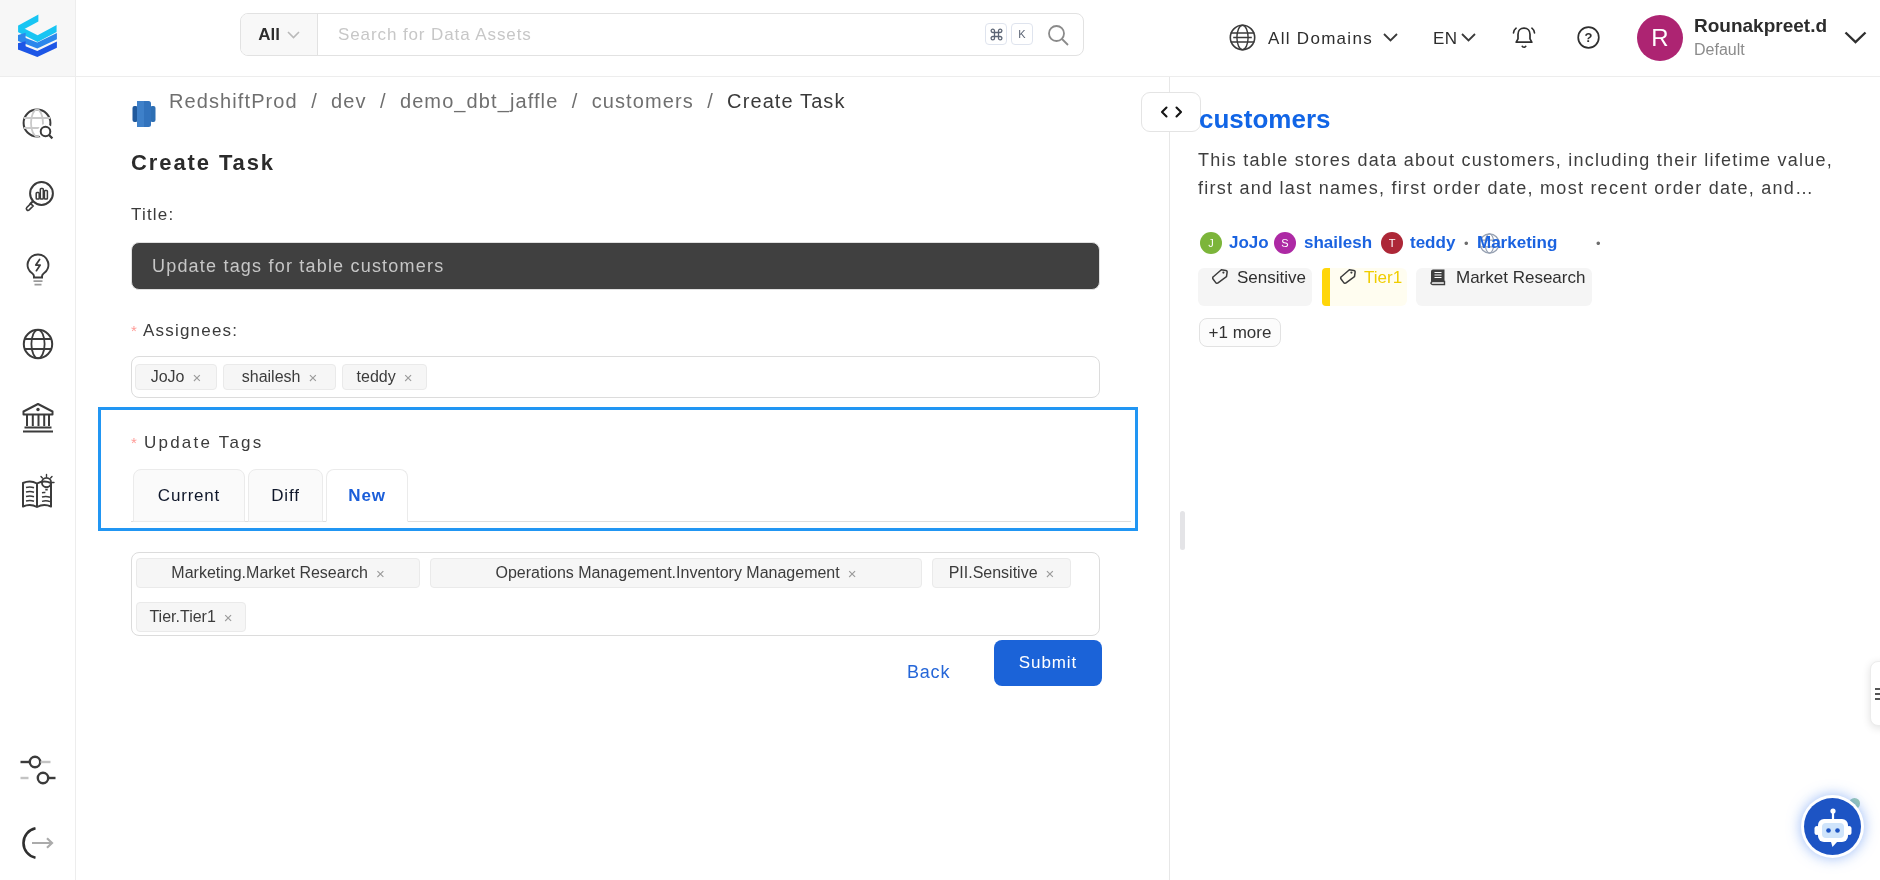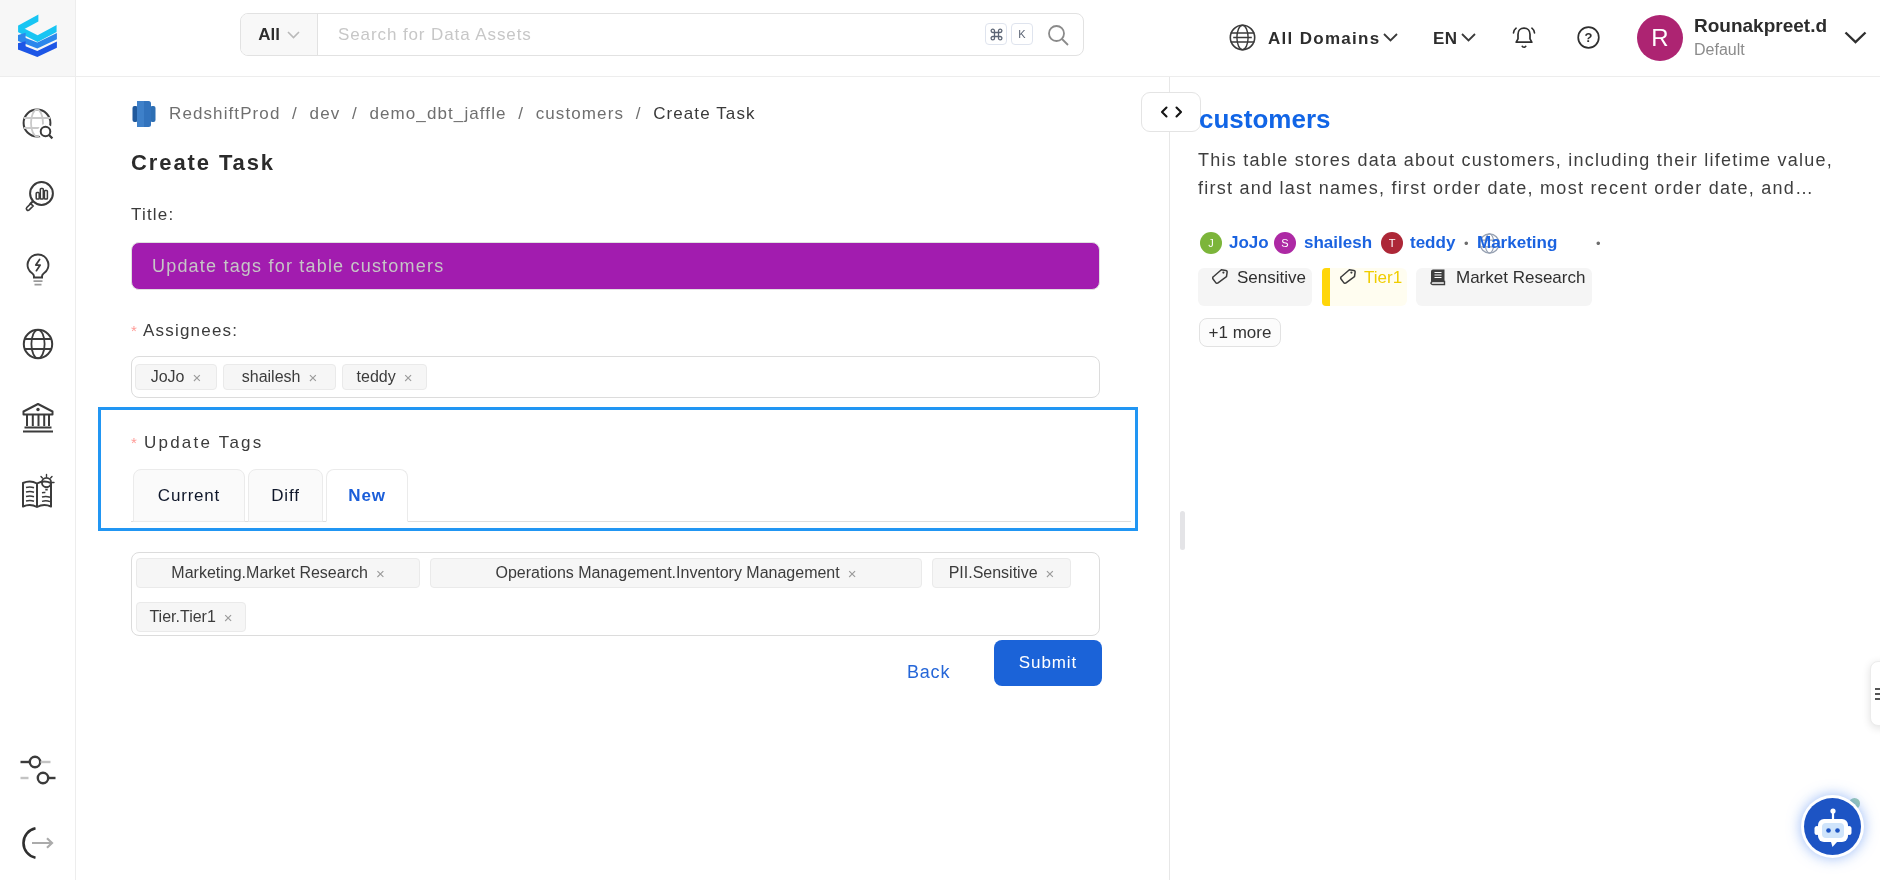--- a/index.html
+++ b/index.html
@@ -7,33 +7,33 @@
   body { font-family:"Liberation Sans", sans-serif; background:#fff; position:relative; color:#3b3b3b; }
 
   
   #nav { position:absolute; left:0; top:0; width:1880px; height:77px; background:#fff; border-bottom:1px solid #ededed;padding-left:7px; }
   #logocell { position:absolute; left:0; top:0; width:76px; height:77px; background:#f7f7f7; border-right:1px solid #ededed; border-bottom:1px solid #ededed; }
   #searchbar { position:absolute; left:240px; top:13px; width:844px; height:43px; background:#fff; border:1px solid #e2e2e2; border-radius:8px; }
   #allseg { position:absolute; left:0; top:0; width:77px; height:41px; background:#f8f8f8; border-right:1px solid #e2e2e2; border-radius:7px 0 0 7px; display:flex; align-items:center; justify-content:center; gap:7px; }
   #allseg .t { font-size:17px; font-weight:bold; color:#2d2d2d; }
   .phold { position:absolute; left:97px; top:0; height:41px; line-height:41px; font-size:17px; letter-spacing:0.9px; color:#c7c7c7; }
   .kbd { position:absolute; top:9px; width:22px; height:22px; border:1px solid #dfe4ee; border-radius:4px; color:#5c6575; display:flex; align-items:center; justify-content:center; }
-  .navtext { position:absolute; top:0; height:77px; line-height:77px; font-size:17px; letter-spacing:0.4px; color:#2d2d2d; font-weight:700; }
+  .navtext { position:absolute; top:0; height:77px; line-height:77px; font-size:17px; letter-spacing:0.4px; color:#2d2d2d; font-weight:400; }
 
   
   #side { position:absolute; left:0; top:77px; width:76px; height:803px; background:#fff; border-right:1px solid #ededed; }
   .sic { position:absolute; left:50%; transform:translate(-50%,-50%); }
 
   
-  .crumb { position:absolute; left:169px; top:103px; height:22px; line-height:22px; font-size:17px; letter-spacing:1.1px; color:#6f6f6f; }
+  .crumb { position:absolute; left:169px; top:90px; height:22px; line-height:22px; font-size:20px; letter-spacing:1.1px; color:#6f6f6f; }
   .crumb b { color:#3a3a3a; font-weight:500; }
   h1.ct { position:absolute; left:131px; top:150px; font-size:22px; font-weight:600; letter-spacing:1.9px; color:#2b2b2b; }
   .lbl { position:absolute; font-size:17px; letter-spacing:1.2px; color:#3b3b3b; }
   .ast { color:#ff9a96; font-size:15px; margin-right:5px; }
-  #titleinput { position:absolute; left:131px; top:242px; width:969px; height:48px; background:#a21caf; border:1px solid #e0e0e0; border-radius:8px; line-height:46px; padding-left:20px; font-size:18px; letter-spacing:1.2px; color:#c6c6c6; }
+  #titleinput { position:absolute; left:131px; top:242px; width:969px; height:48px; background:#404040; border:1px solid #e0e0e0; border-radius:8px; line-height:46px; padding-left:20px; font-size:18px; letter-spacing:1.2px; color:#c6c6c6; }
   .selbox { position:absolute; left:131px; width:969px; background:#fff; border:1px solid #dcdcdc; border-radius:8px; display:flex; flex-wrap:wrap; align-content:flex-start; gap:5px 9px; }
   .chip { background:#f6f6f6; border:1px solid #eaeaea; border-radius:4px; font-size:16px; color:#3c3c3c; display:flex; align-items:center; justify-content:center; padding:0 9px; }
   .chip .x { color:#9a9a9a; font-size:15px; margin-left:8px; }
   #bluebox { position:absolute; left:98px; top:407px; width:1040px; height:124px; border:3px solid #2196f3; background:#fff; }
   .tabline { position:absolute; left:131px; top:521px; width:1000px; height:1px; background:#dedede; }
   .tab { position:absolute; top:469px; height:53px; background:#fafafa; border:1px solid #ebebeb; border-radius:8px 8px 0 0; text-align:center; line-height:51px; font-size:17px; letter-spacing:0.8px; color:#0f172a; }
   .tab.active { background:#fff; border-bottom:1px solid #fff; color:#1b5ed9; font-weight:600; z-index:2; }
   #backlnk { position:absolute; left:907px; top:662px; font-size:18px; letter-spacing:0.8px; color:#2566d8; }
   #submitbtn { position:absolute; left:994px; top:640px; width:108px; height:46px; background:#1b63d8; border-radius:8px; color:#fff; font-size:17px; letter-spacing:0.9px; text-align:center; line-height:46px; }
 

